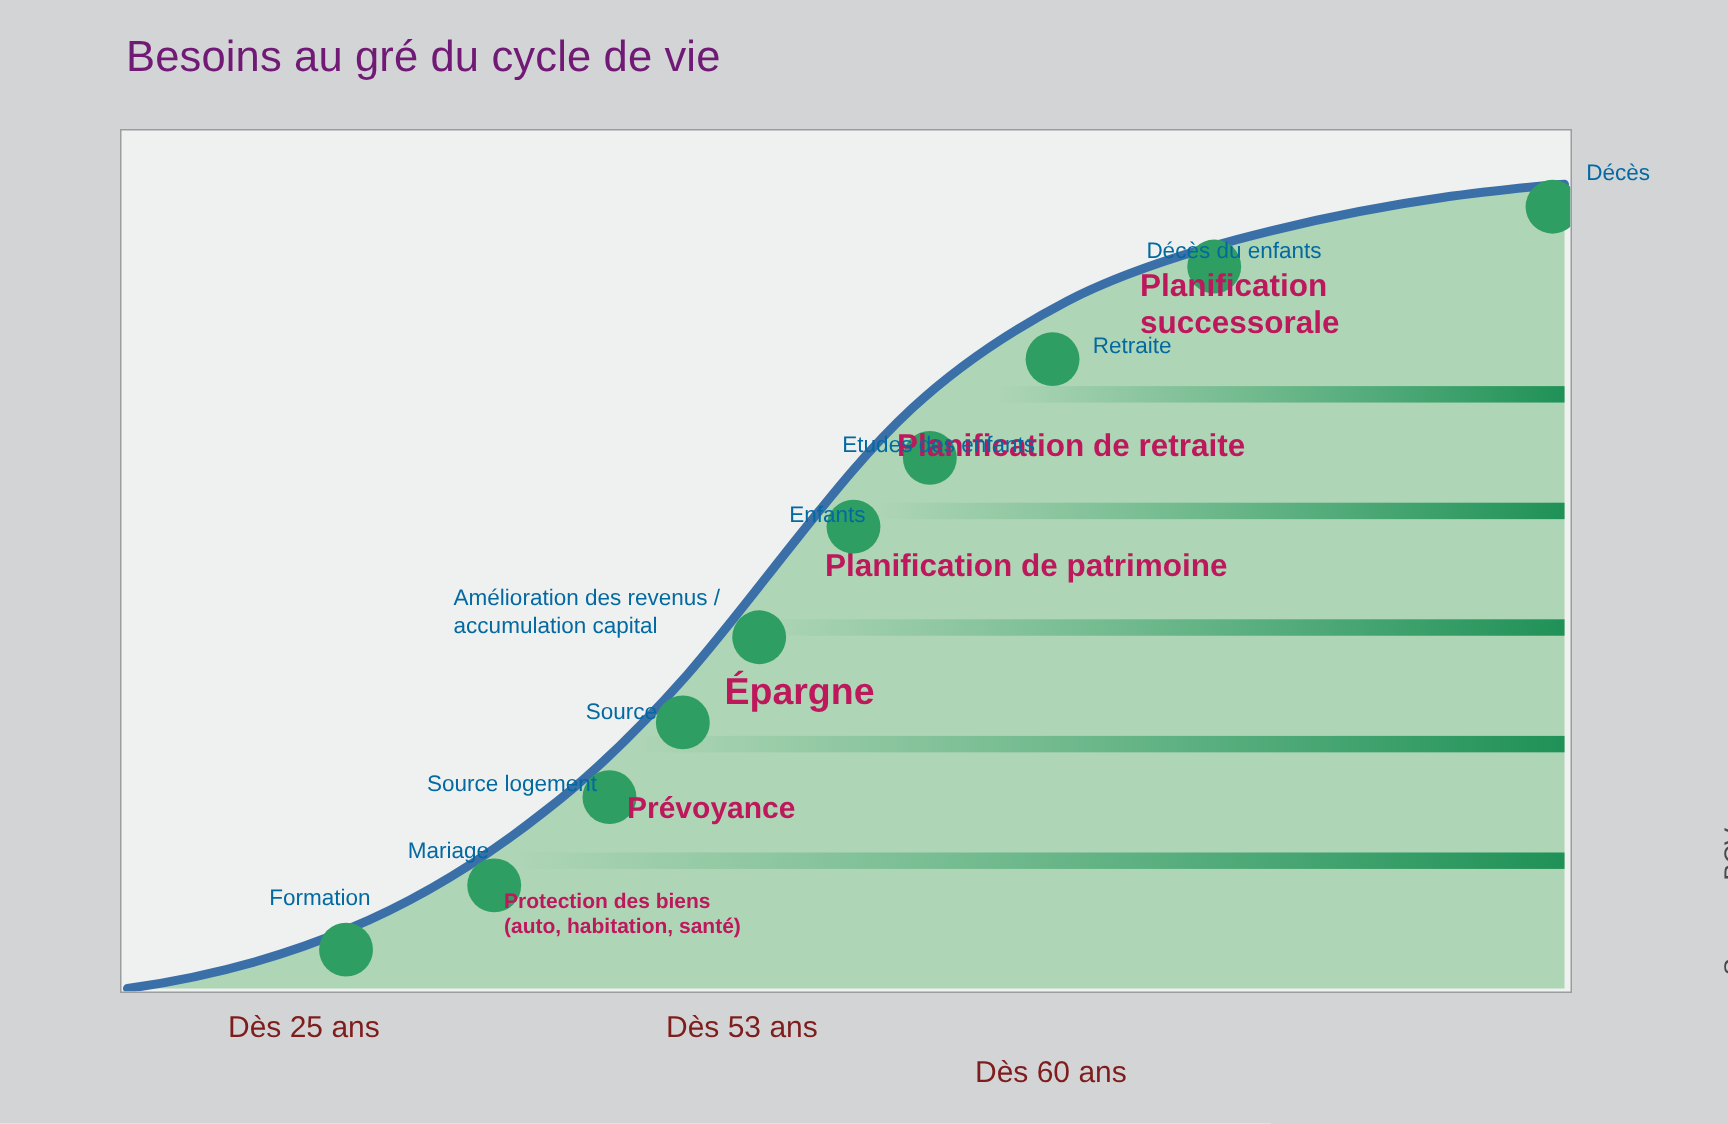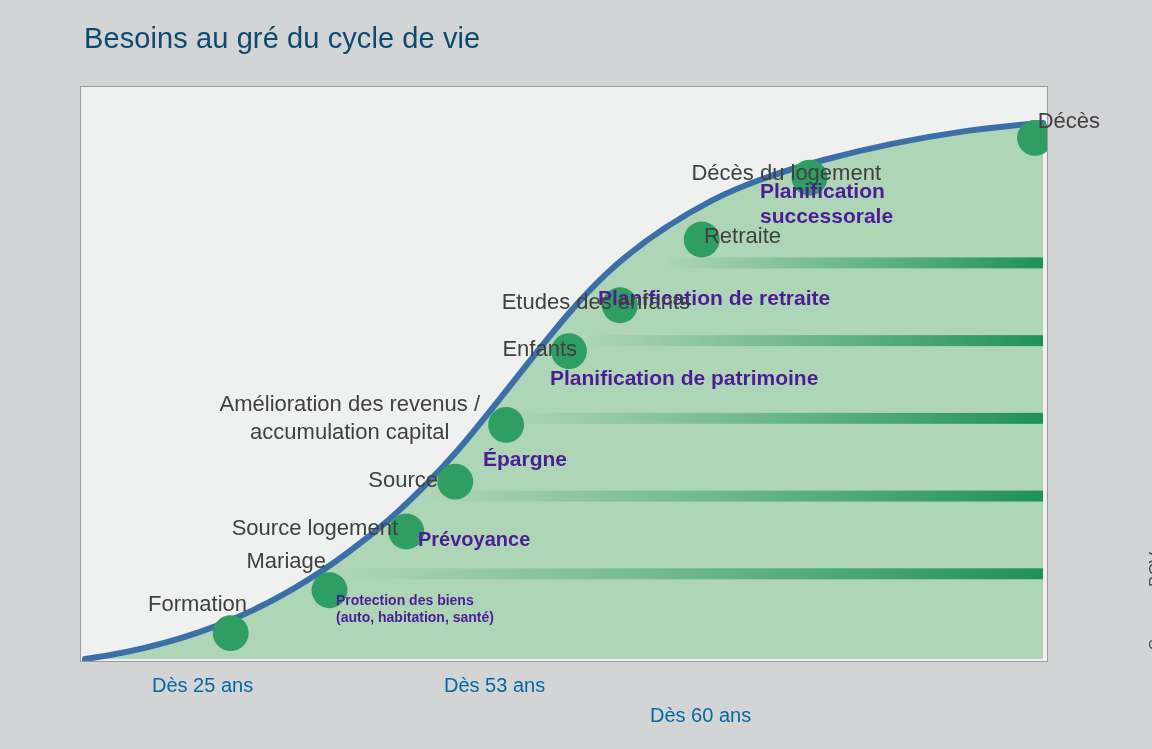--- a/index.html
+++ b/index.html
@@ -13,21 +13,21 @@
     font-family: "Liberation Sans", sans-serif;
     overflow: hidden;
     position: relative;
   }
 
   .chart-title {
     position: absolute;
     left: 84px;
     top: 22px;
     font-size: 29px;
-    color: #0c4a6e;
+    color: #701a75;
     letter-spacing: 0.1px;
     white-space: nowrap;
   }
 
   .plot-frame {
     position: absolute;
     left: 80px;
     top: 86px;
     width: 968px;
     height: 576px;
@@ -43,56 +43,56 @@
     top: 0;
     width: 100%;
     height: 100%;
     display: block;
   }
 
   
   .band-label {
     position: absolute;
     font-weight: bold;
-    color: #4c1d95;
+    color: #be185d;
     line-height: 1.18;
     white-space: pre-line;
   }
   .band-succ      { left: 760px; top: 179px; font-size: 21px; text-align: left; }
   .band-retraite  { left: 598px; top: 286px; font-size: 21px; }
   .band-patri     { left: 550px; top: 366px; font-size: 21px; }
-  .band-epargne   { left: 483px; top: 447px; font-size: 21px; }
+  .band-epargne   { left: 483px; top: 447px; font-size: 25px; }
   .band-prevoy    { left: 418px; top: 528px; font-size: 20px; }
   .band-protec    { left: 336px; top: 592px; font-size: 14px; }
 
   
   .event-label {
     position: absolute;
-    color: #404040;
-    font-size: 22px;
+    color: #0369a1;
+    font-size: 15px;
     line-height: 1.25;
     white-space: pre-line;
-    text-align: center;
+    text-align: left;
   }
   .ev-deces        { right: 52px;  top: 107px; }
   .ev-conjoint     { right: 271px; top: 159px; }
   .ev-retraite     { right: 371px; top: 222px; }
   .ev-etudes       { right: 462px; top: 288px; }
   .ev-divorce      { right: 575px; top: 335px; }
   .ev-amelior      { right: 672px; top: 390px; }
   .ev-enfants      { right: 714px; top: 466px; }
   .ev-achat        { right: 754px; top: 514px; }
-  .ev-mariage      { right: 826px; top: 547px; margin-left: 16px; }
+  .ev-mariage      { right: 826px; top: 559px; margin-left: 16px; }
   .ev-formation    { right: 905px; top: 590px; }
 
   
   .axis-label {
     position: absolute;
     font-size: 20px;
-    color: #0369a1;
+    color: #7f1d1d;
     white-space: nowrap;
   }
   .ax-25 { left: 152px; top: 674px; }
   .ax-45 { left: 444px; top: 674px; }
   .ax-60 { left: 650px; top: 704px; }
 
   .source-note {
     position: absolute;
     right: 6px;
     top: 552px;
@@ -163,21 +163,21 @@
 <div class="band-label band-succ">Planification
 successorale</div>
 <div class="band-label band-retraite">Planification de retraite</div>
 <div class="band-label band-patri">Planification de patrimoine</div>
 <div class="band-label band-epargne">Épargne</div>
 <div class="band-label band-prevoy">Prévoyance</div>
 <div class="band-label band-protec">Protection des biens
 (auto, habitation, santé)</div>
 
 <div class="event-label ev-deces">Décès</div>
-<div class="event-label ev-conjoint">Décès du logement</div>
+<div class="event-label ev-conjoint">Décès du enfants</div>
 <div class="event-label ev-retraite">Retraite</div>
 <div class="event-label ev-etudes">Etudes des enfants</div>
 <div class="event-label ev-divorce">Enfants</div>
 <div class="event-label ev-amelior">Amélioration des revenus /
 accumulation capital</div>
 <div class="event-label ev-enfants">Source</div>
 <div class="event-label ev-achat">Source logement</div>
 <div class="event-label ev-mariage">Mariage</div>
 <div class="event-label ev-formation">Formation</div>
 

